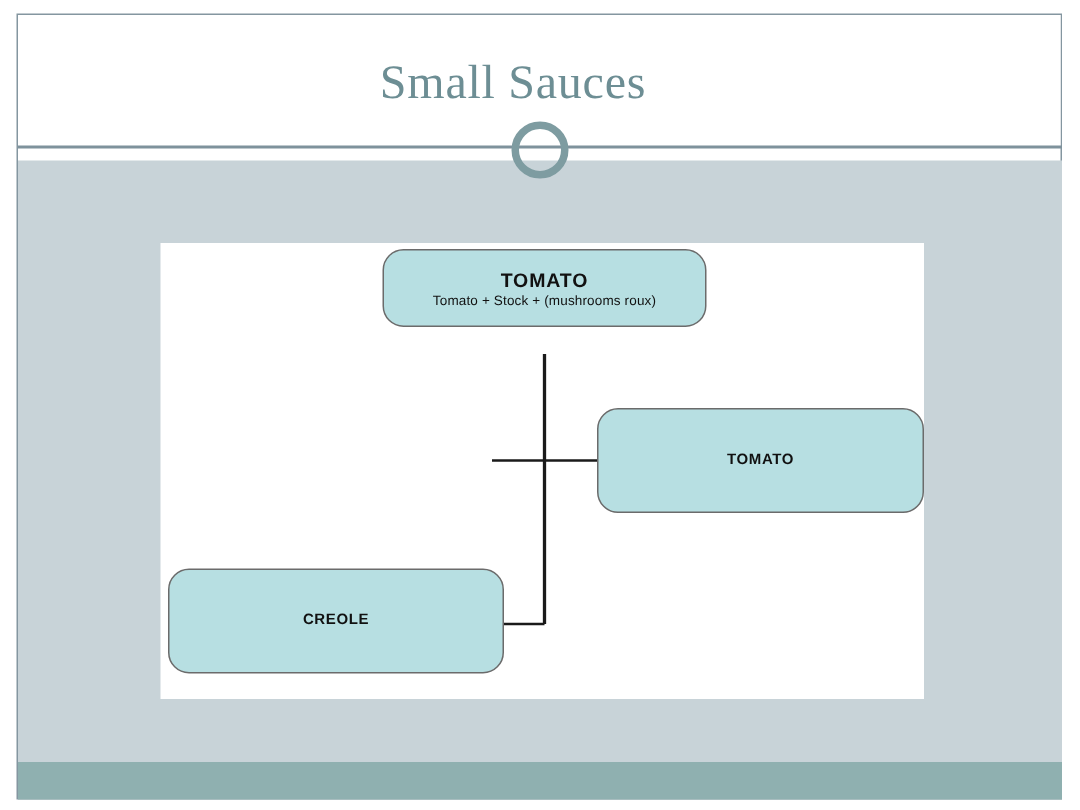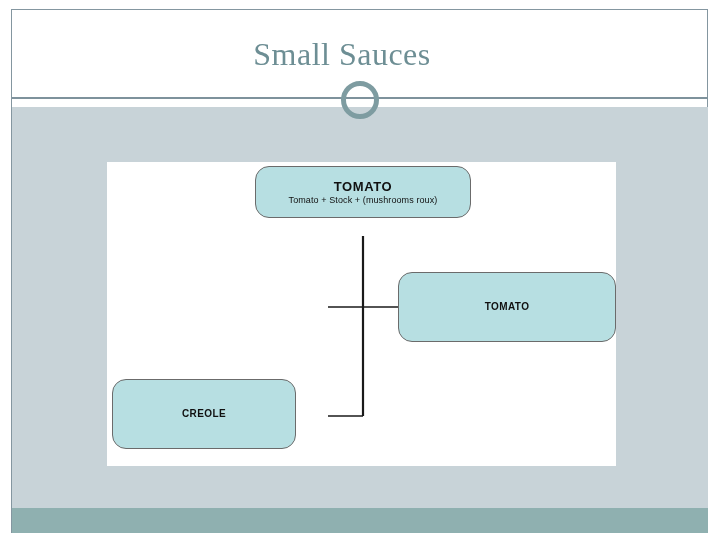--- a/index.html
+++ b/index.html
@@ -135,21 +135,21 @@
     letter-spacing: 0.1px;
   }
   .flow-desc.big {
     font-size: 9px;
     line-height: 11px;
   }
 
   #box-tomato    { left: 148px; top:   4px; width: 216px; height: 52px; }
   #box-portugaise{ left:   5px; top: 110px; width: 216px; height: 70px; }
   #box-spanish   { left: 291px; top: 110px; width: 218px; height: 70px; }
-  #box-creole    { left:   5px; top: 217px; width: 184px; height: 70px; }
+  #box-creole    { left:   5px; top: 217px; width: 224px; height: 70px; }
 </style>
 </head>
 <body>
 
 <div id="slide">
 
   <div id="slide-frame"></div>
   <div id="header-band"></div>
   <div id="body-band"></div>
   <div id="footer-band"></div>

